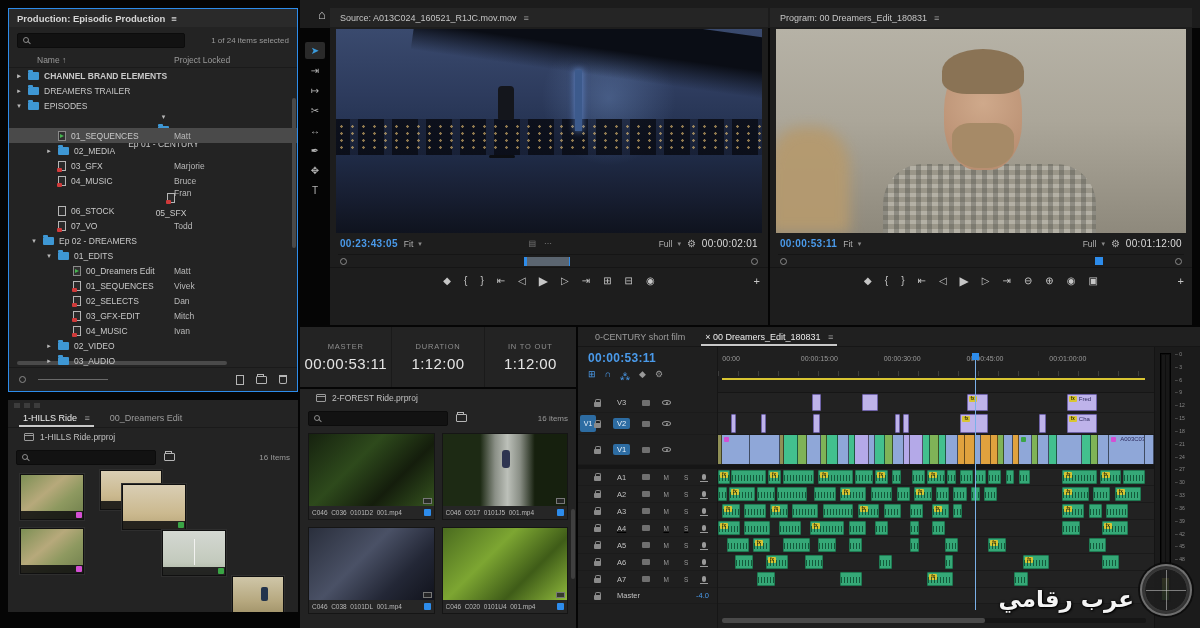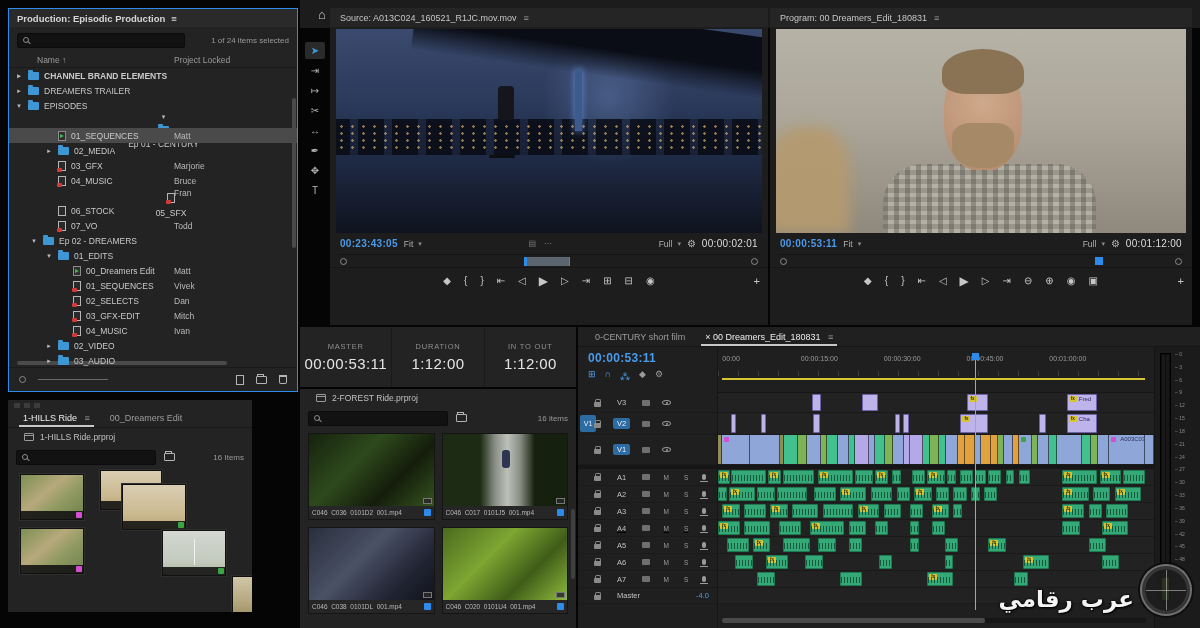--- a/index.html
+++ b/index.html
@@ -51,21 +51,21 @@
   .p-bottom{height:24px;display:flex;align-items:center;padding:0 10px;gap:12px;border-top:1px solid #1a1a1a}
   .zoom-dot{width:7px;height:7px;border:1px solid #8a8a8a;border-radius:50%}
   .zoom-line{width:70px;height:1px;background:#6a6a6a}
   .p-bottom .grow{flex:1}
   .ico-page{width:8px;height:10px;border:1px solid #b5b5b5}
   .ico-folder2{width:11px;height:8px;border:1px solid #b5b5b5;border-radius:1px;position:relative}
   .ico-folder2::before{content:"";position:absolute;top:-3px;left:0;width:5px;height:2px;border:1px solid #b5b5b5;border-bottom:none}
   .ico-trash{width:8px;height:9px;border:1px solid #b5b5b5;border-top:2px solid #b5b5b5;border-radius:0 0 2px 2px}
 
   
-  #llpanel{left:8px;top:400px;width:244px;height:212px}
+  #llpanel{left:8px;top:400px;width:290px;height:212px}
   .ll-dots{height:9px;display:flex;gap:4px;padding:3px 6px 0}
   .ll-dots i{width:6px;height:5px;background:#3c3c3c}
   .tabs-row{height:19px;display:flex;align-items:flex-end;gap:2px;padding:0 6px;border-bottom:1px solid #1a1a1a}
   .ptab{font-size:9px;color:#9c9c9c;padding:3px 9px 4px;position:relative;white-space:nowrap}
   .ptab.active{color:#ececec}
   .ptab.active::after{content:"";position:absolute;left:5px;right:5px;bottom:0;height:2px;background:#c8c8c8}
   .ptab .mini-menu{margin-left:5px}
   .proj-row{height:18px;display:flex;align-items:center;gap:6px;padding:0 16px}
   .proj-row .plab{font-size:8.5px;color:#c0c0c0}
   .ico-clap{width:10px;height:8px;border:1px solid #9a9a9a;border-radius:1px;position:relative}

